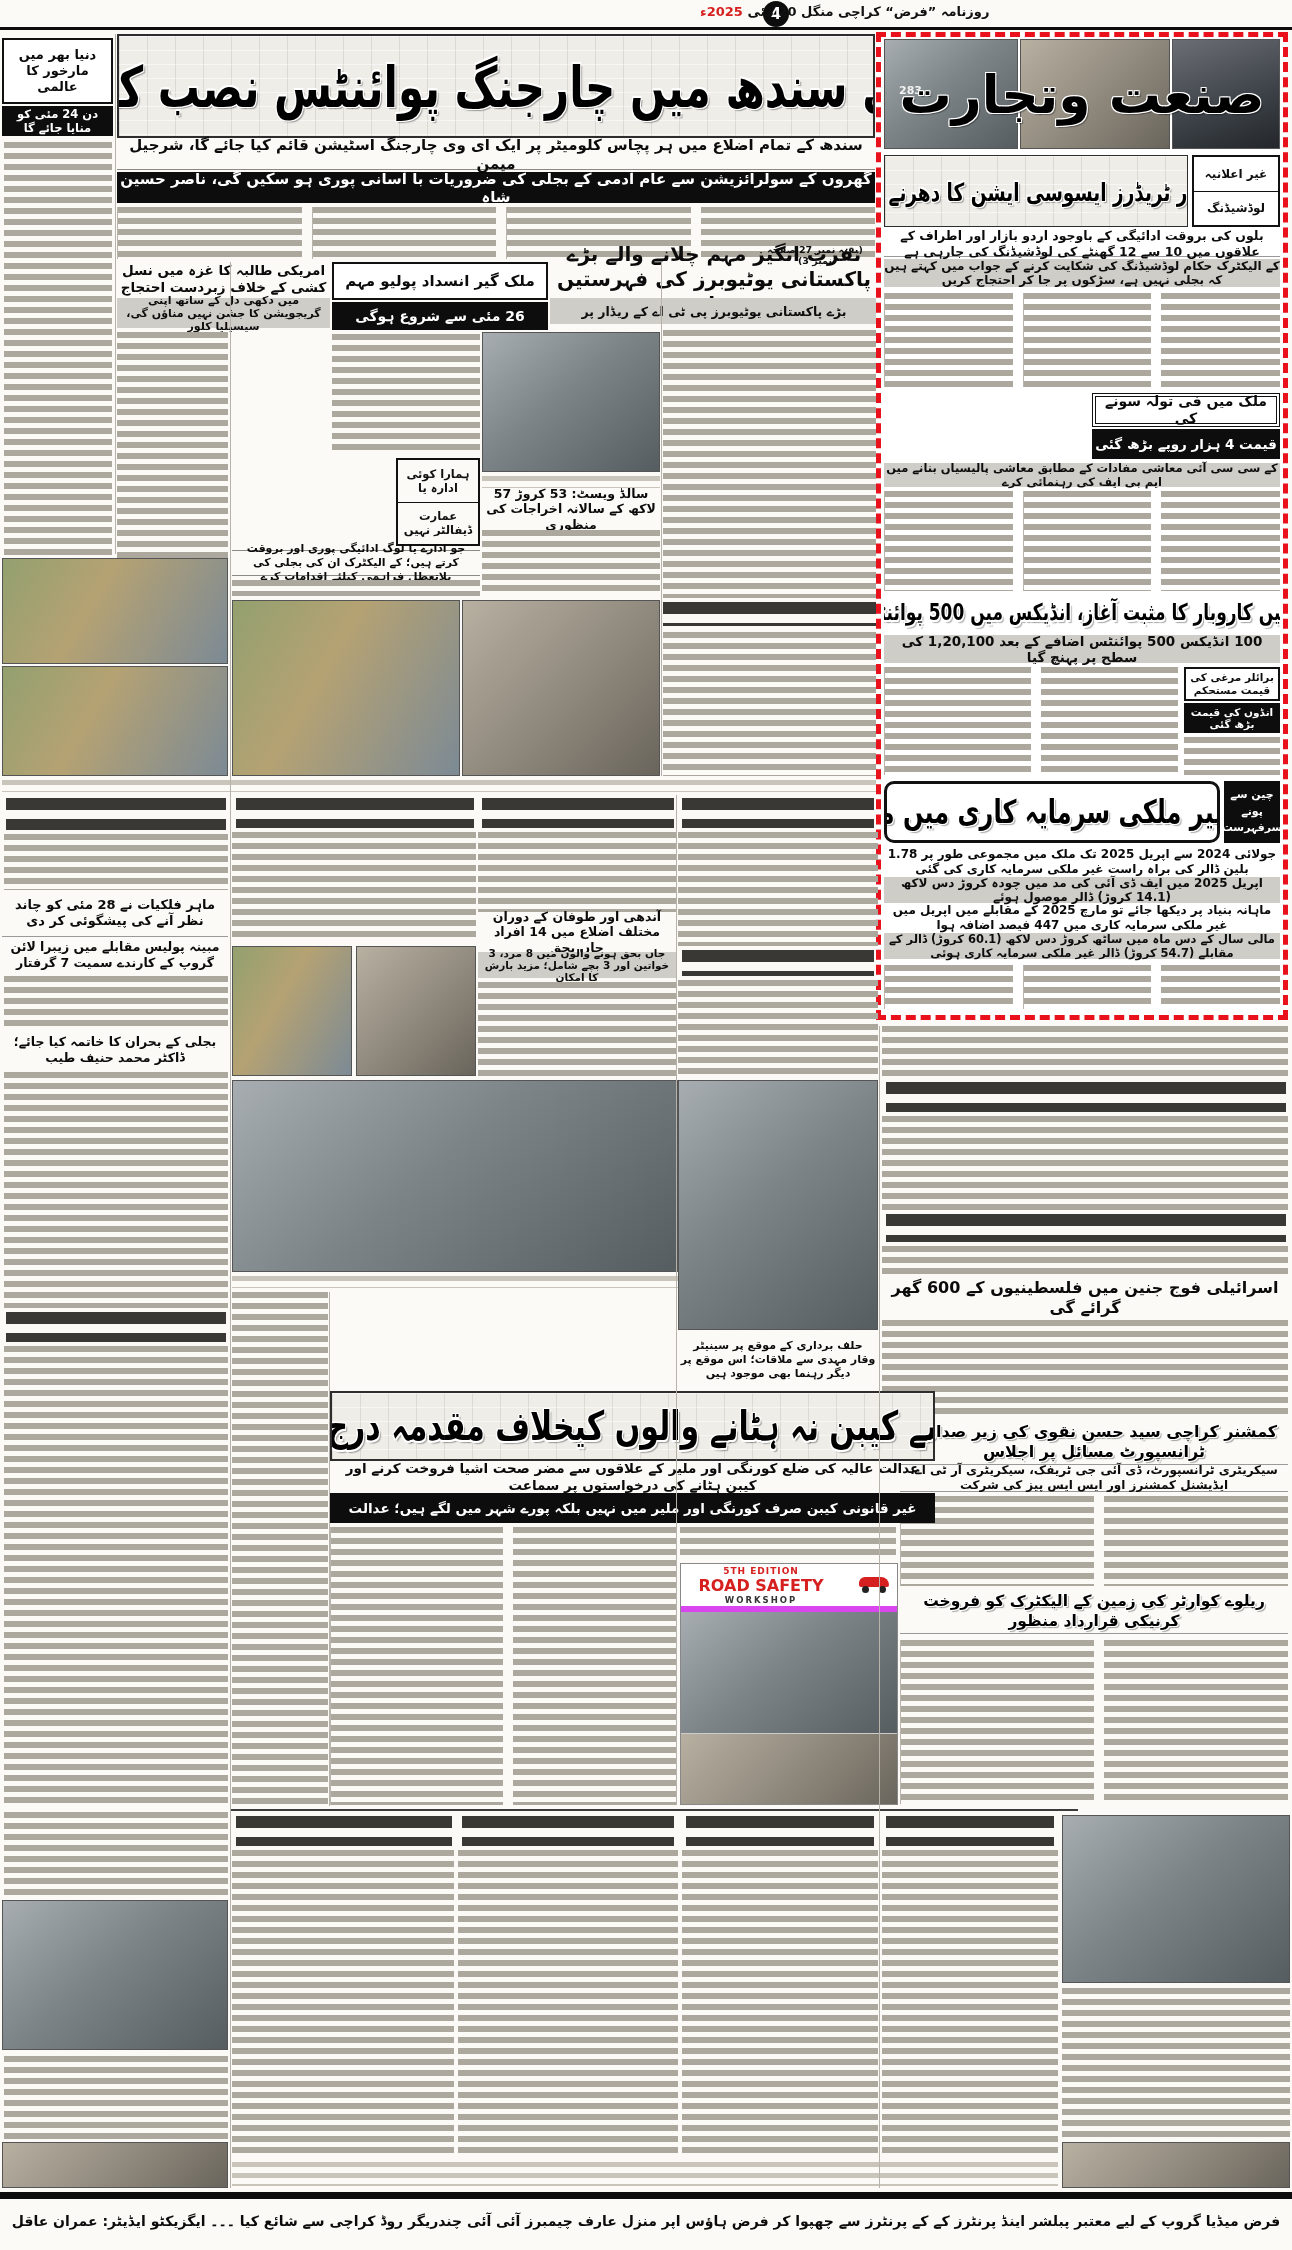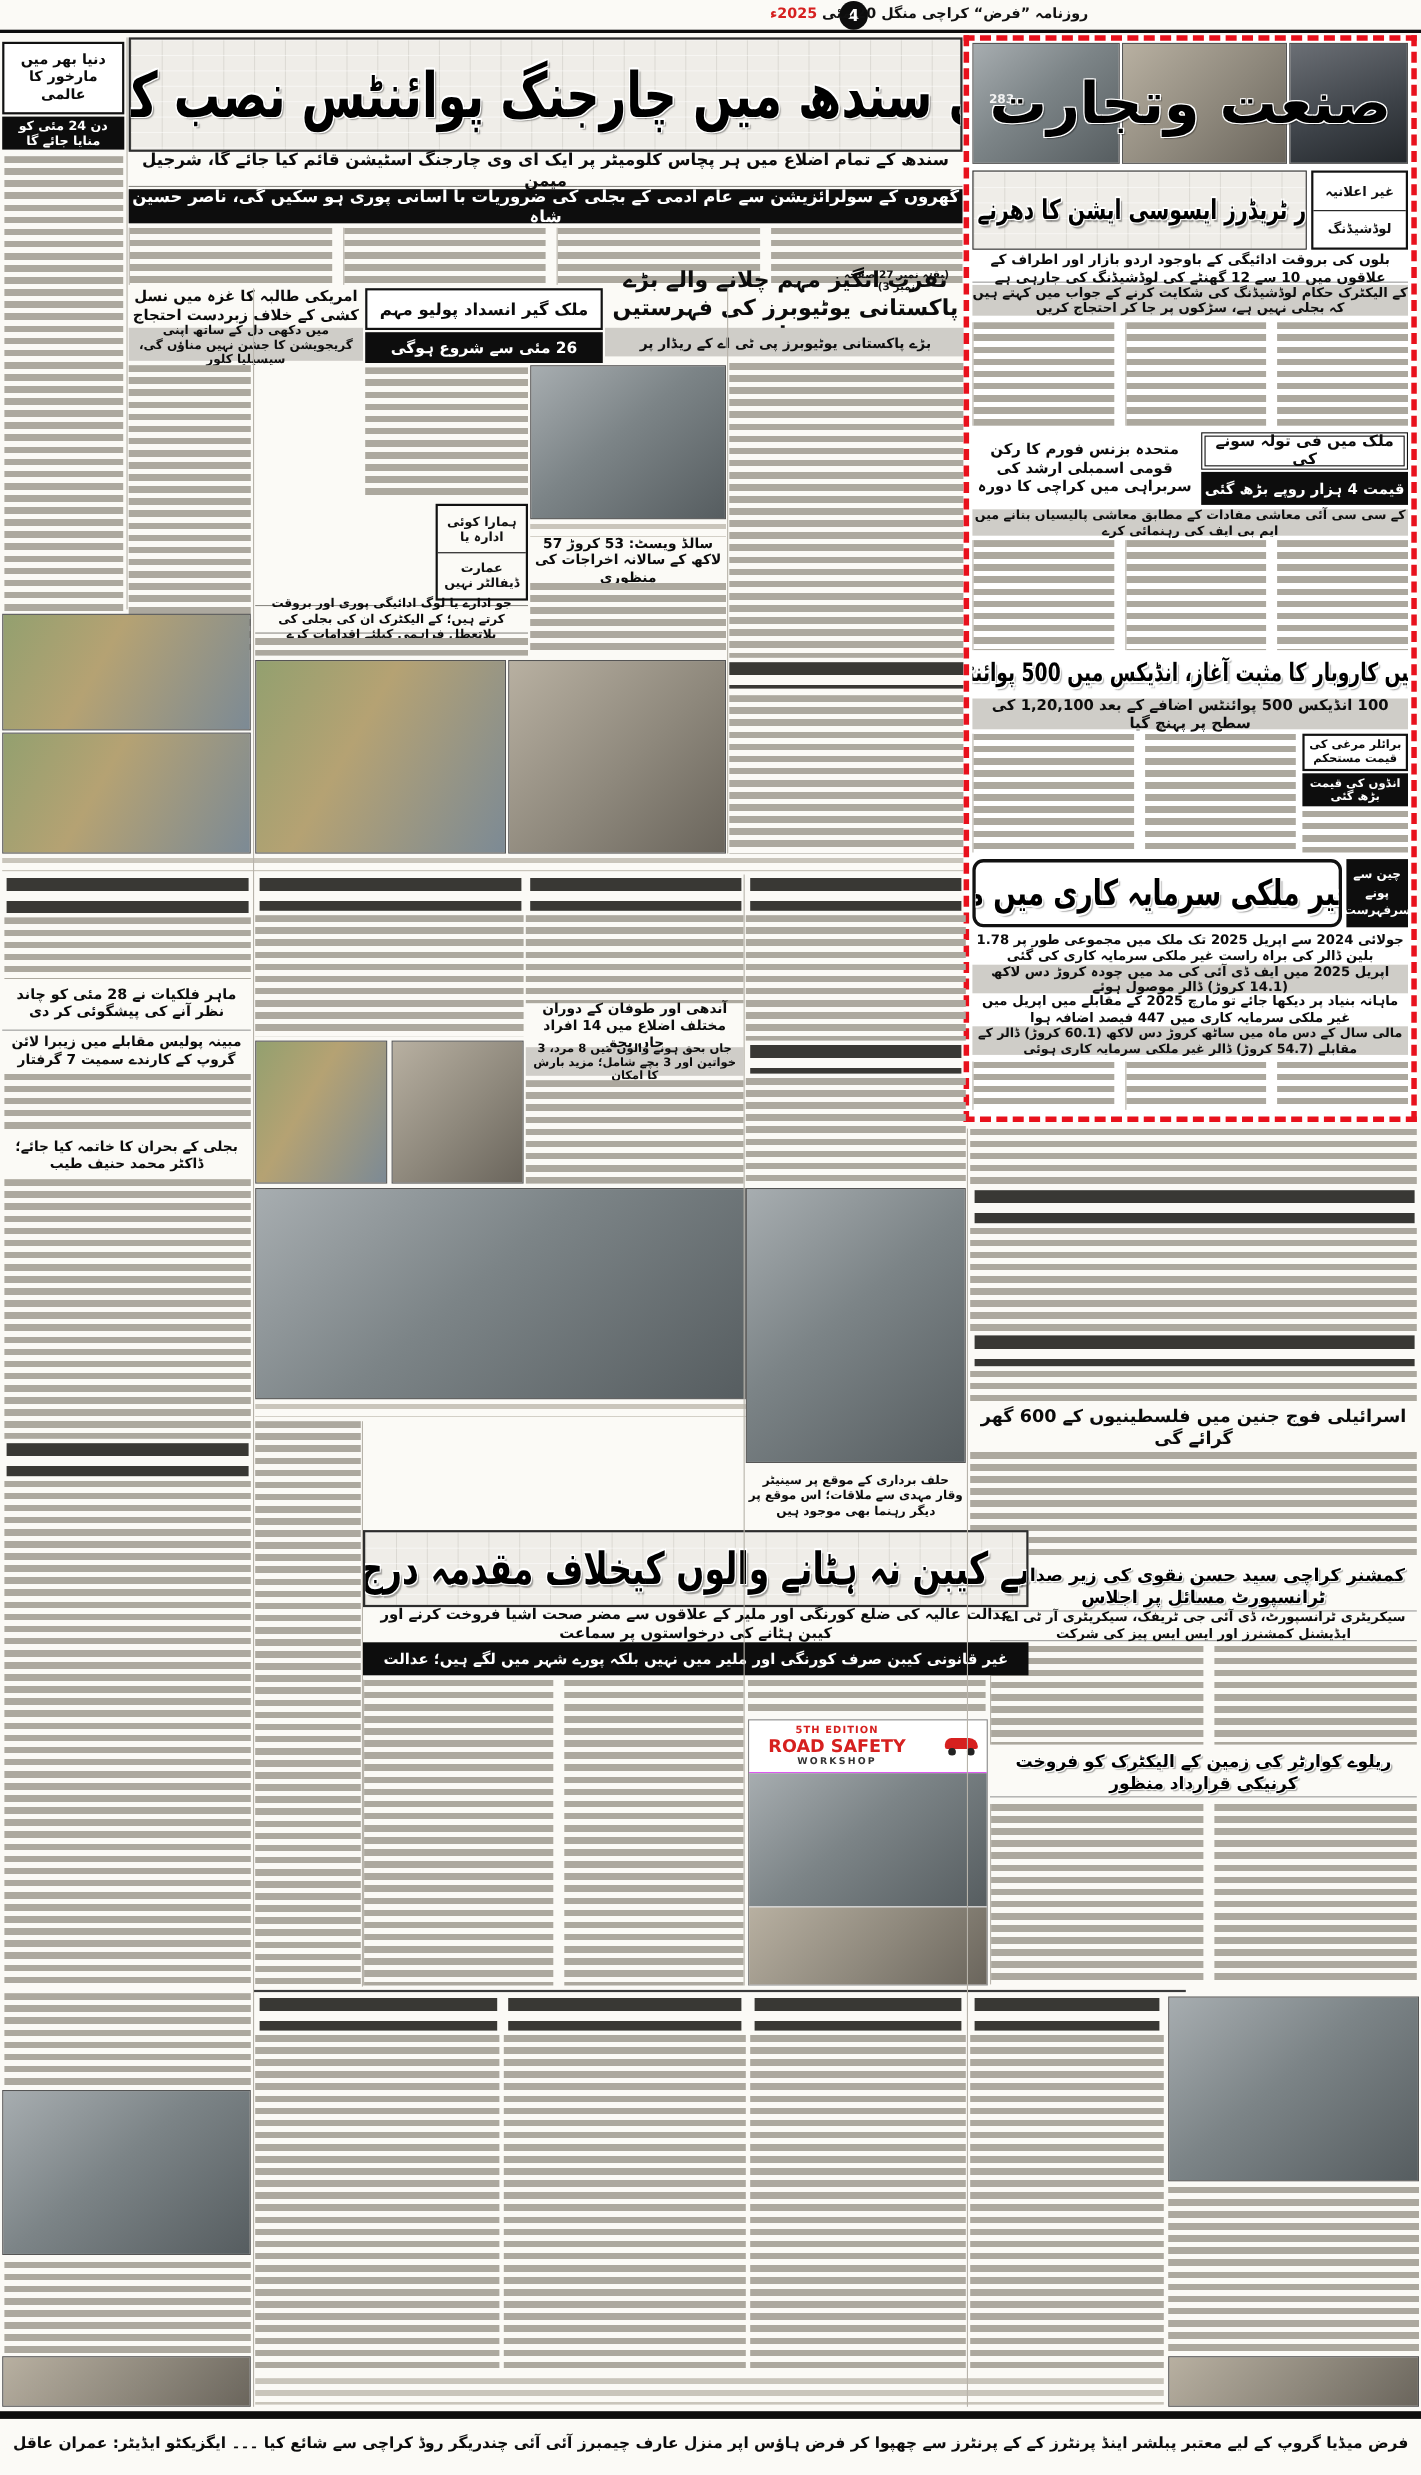--- a/index.html
+++ b/index.html
@@ -163,23 +163,20 @@
           <div class="sim"></div>
           <div class="sim"></div>
       </div>
 
       <div class="abs boxed hl" style="left:208px; top:356px; width:188px; height:34px; font-size:14px; border-style:double; border-width:4px;">
         <span>ملک میں فی تولہ سونے کی</span>
       </div>
       <div class="abs bar-k" style="left:208px; top:392px; width:188px; height:30px; font-size:13.5px;">
         <span>قیمت 4 ہزار روپے بڑھ گئی</span>
       </div>
-      <div class="abs hl" style="left:0; top:356px; width:204px; height:66px; font-size:13.5px; padding:0 2px;">
-        <span>متحدہ بزنس فورم کا رکن قومی اسمبلی ارشد کی سربراہی میں کراچی کا دورہ</span>
-      </div>
       <div class="abs bar-g" style="left:0; top:426px; width:396px; height:24px; font-size:11.5px;">
         <span>کے سی سی آئی معاشی مفادات کے مطابق معاشی پالیسیاں بنانے میں ایم بی ایف کی رہنمائی کرے</span>
       </div>
       <div class="abs cols" style="left:0; top:454px; width:396px; height:100px;">
         <div class="sim"></div>
           <div class="sim"></div>
           <div class="sim"></div>
       </div>
 
       <div class="abs hl callig tall" style="left:0; top:558px; width:396px; height:38px; font-size:17px;">
@@ -308,21 +305,21 @@
   <div class="abs bar-k" style="left:330px; top:1493px; width:605px; height:30px; font-size:13.5px;">
     <span>غیر قانونی کیبن صرف کورنگی اور ملیر میں نہیں بلکہ پورے شہر میں لگے ہیں؛ عدالت</span>
   </div>
   <div class="abs cols" style="left:330px; top:1527px; width:346px; height:278px;">
     <div class="sim"></div>
       <div class="sim"></div>
   </div>
   <div class="abs sim" style="left:680px; top:1527px; width:216px; height:32px;"></div>
 
   <div class="abs" style="left:680px; top:1563px; width:218px; height:242px; border:1px solid #888; background:#fff;">
-    <div style="height:48px; display:flex; align-items:center; gap:22px; padding:0 6px; border-bottom:1px solid #d946ef;">
+    <div style="height:48px; display:flex; align-items:center; gap:22px; padding:0 6px; border-bottom:6px solid #d946ef;">
       <span class="adcar">
           <span class="cb"></span>
           <span class="w1"></span>
           <span class="w2"></span>
         </span>
       <span style="display:flex; flex-direction:column; align-items:center; flex:1; direction:ltr;">
         <span class="red" style="font-size:9px; font-weight:bold; letter-spacing:1px;">5TH EDITION</span>
         <span class="red" style="font-size:16px; font-weight:bold;">ROAD SAFETY</span>
         <span style="font-size:8.5px; font-weight:bold; color:#333; letter-spacing:2px;">WORKSHOP</span>
       </span>

